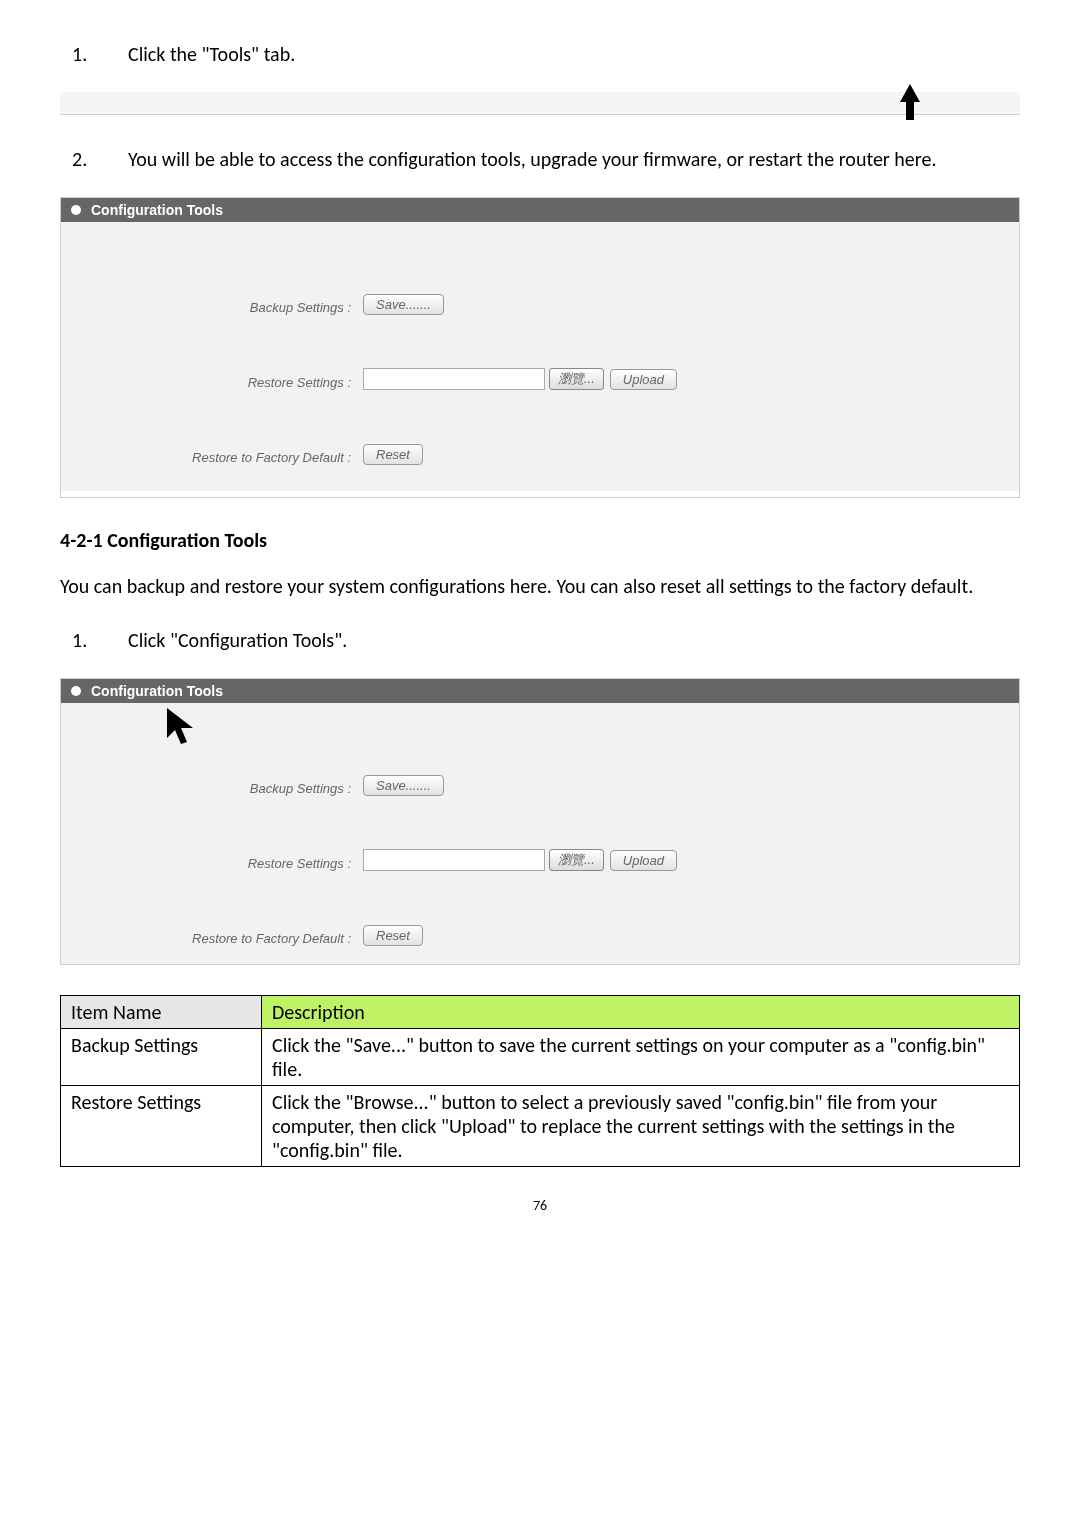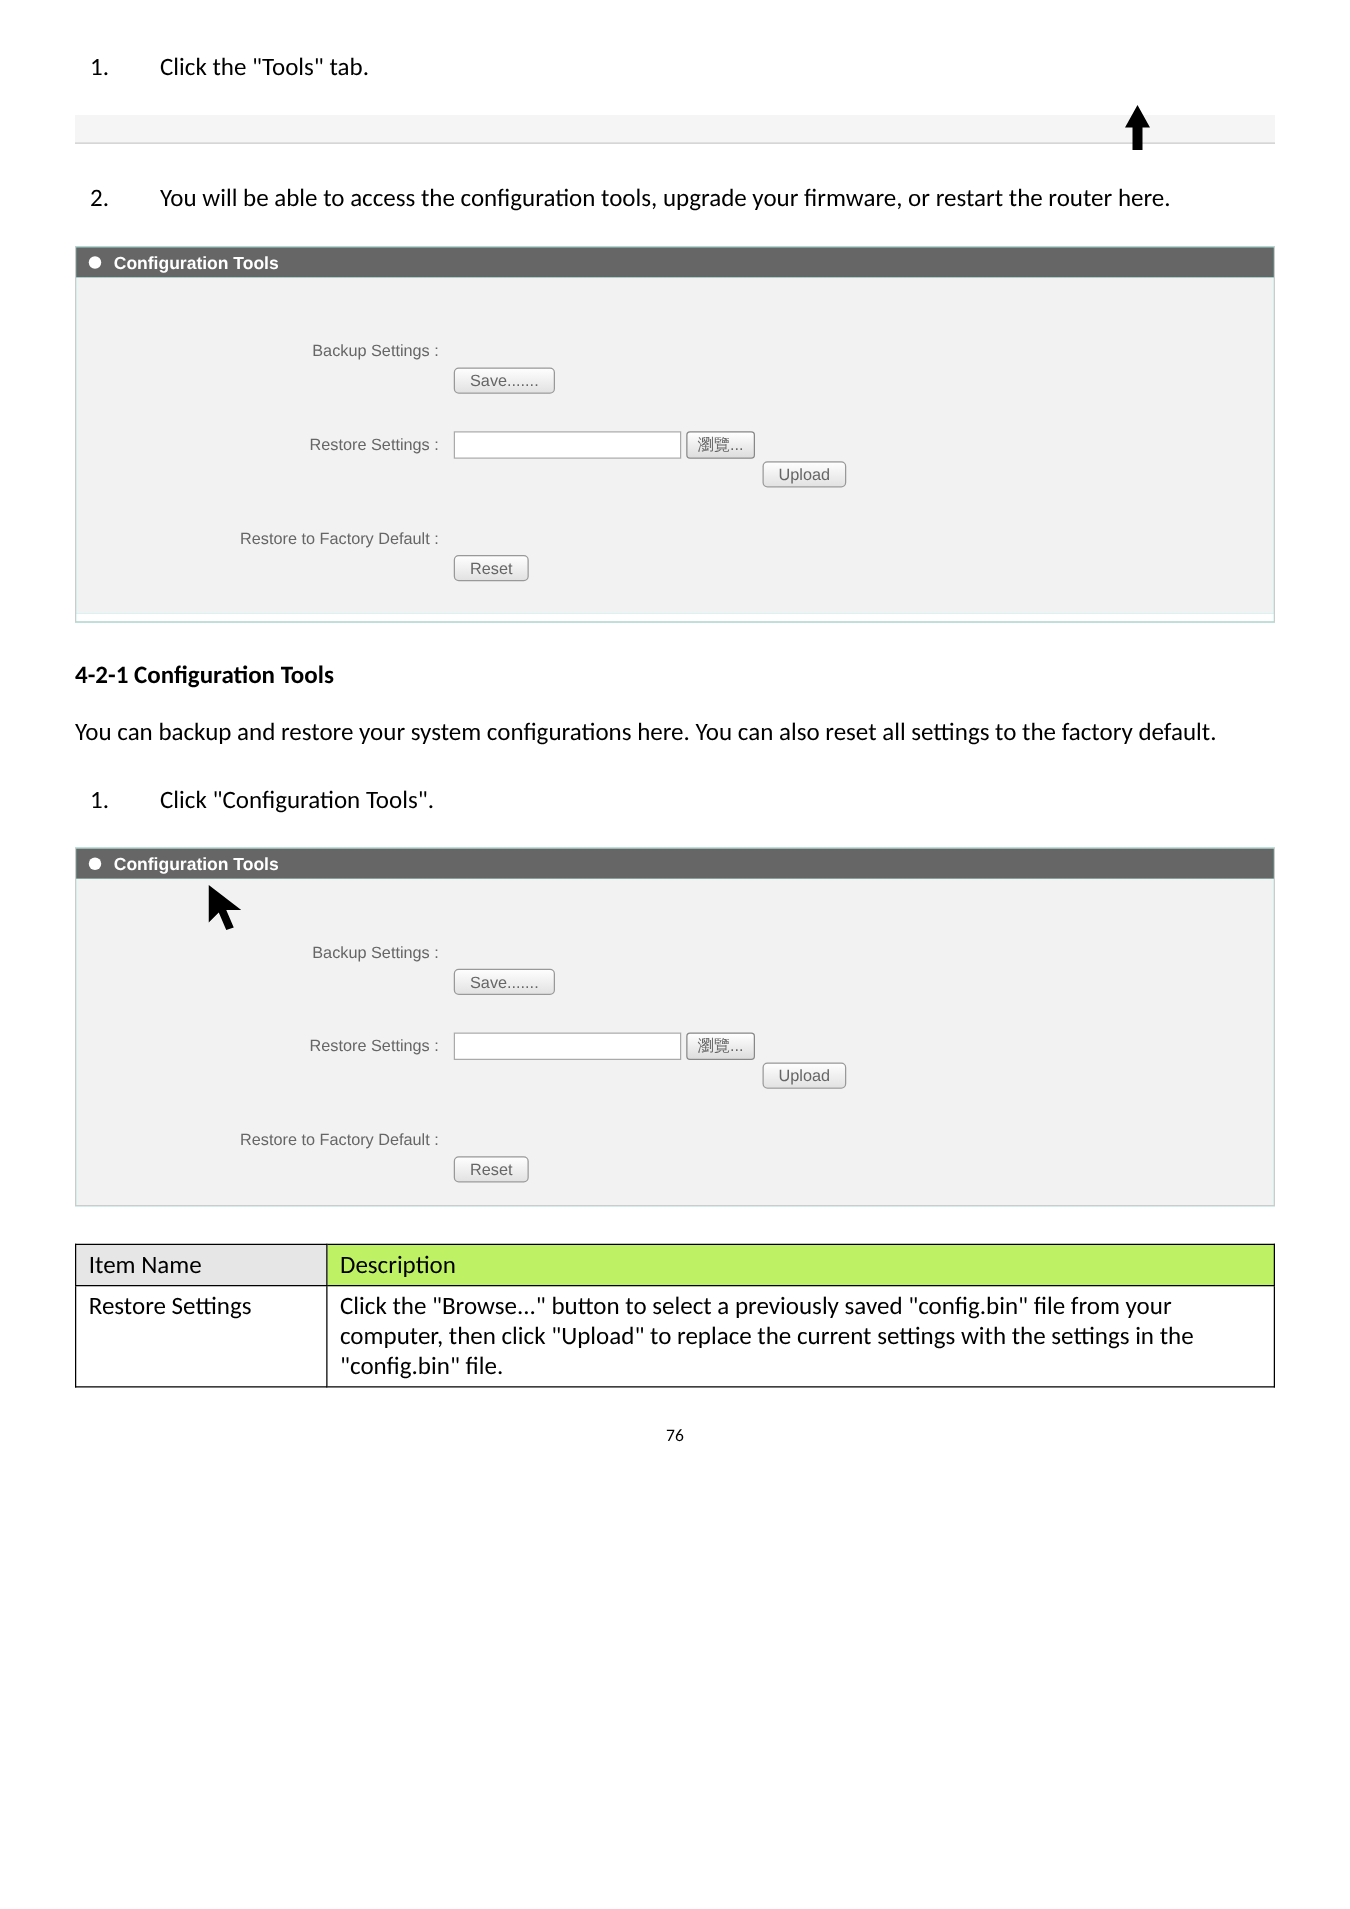--- a/index.html
+++ b/index.html
@@ -64,21 +64,21 @@
     position: absolute;
     right: 130px;
     top: -8px;
     width: 0;
     height: 0;
   }
   .arrow-up svg { display:block; }
   .panel-wrap {
     margin: 10px 0 30px 0;
     border: 1px solid #ccc;
-    background: #5eead4;
+    background: #14b8a6;
   }
   .panel-header {
     background: #666;
     color: #fff;
     font-size: 14px;
     padding: 4px 10px;
     display: flex;
     align-items: center;
     font-family: Arial, sans-serif;
     font-weight: bold;
@@ -99,22 +99,23 @@
   }
   .panel-body {
     background: #f2f2f2;
     padding: 18px 10px 20px 10px;
     font-family: Arial, sans-serif;
     font-size: 13px;
     color: #666;
   }
   .form-row {
     display: flex;
-    align-items: center;
+    align-items: flex-end;
     margin: 6px 0;
+    font-style: italic;
   }
   .form-row label {
     width: 280px;
     text-align: right;
     padding-right: 12px;
   }
   .btn {
     background: linear-gradient(to bottom, #fefefe, #e2e2e2);
     border: 1px solid #999;
     border-radius: 4px;
@@ -273,19 +274,23 @@
   </span>
 </div>
 
 <table class="desc-table">
   <tbody>
       <tr>
     <th style="background:#e6e6e6;width:180px">Item Name</th>
     <th style="background:#bef264">Description</th>
   </tr>
   <tr>
+    <td>Backup Settings</td>
+    <td>Click the "Save..." button to save the current settings on your computer as a "config.bin" file.</td>
+  </tr>
+  <tr>
     <td>Restore Settings</td>
     <td>Click the "Browse..." button to select a previously saved "config.bin" file from your computer, then click "Upload" to replace the current settings with the settings in the "config.bin" file.</td>
   </tr>
 </tbody>
   </table>
 
 <div class="page-num">76</div>
 
 </body></html>

